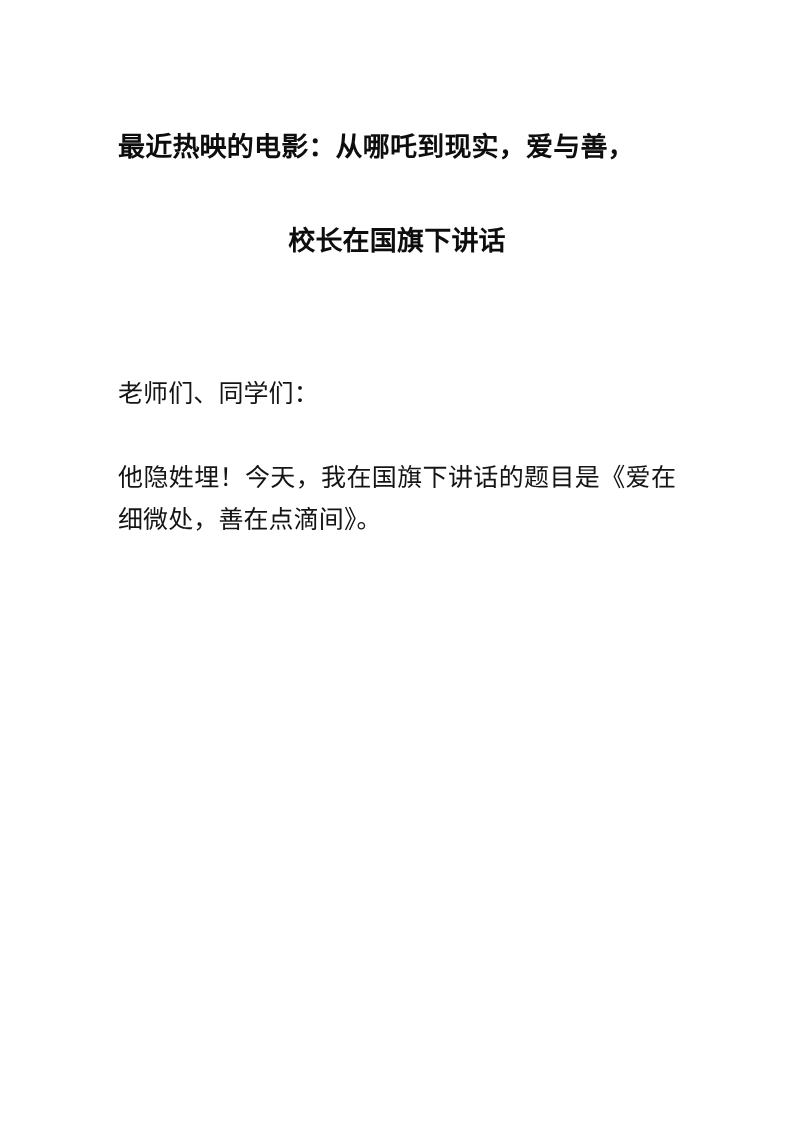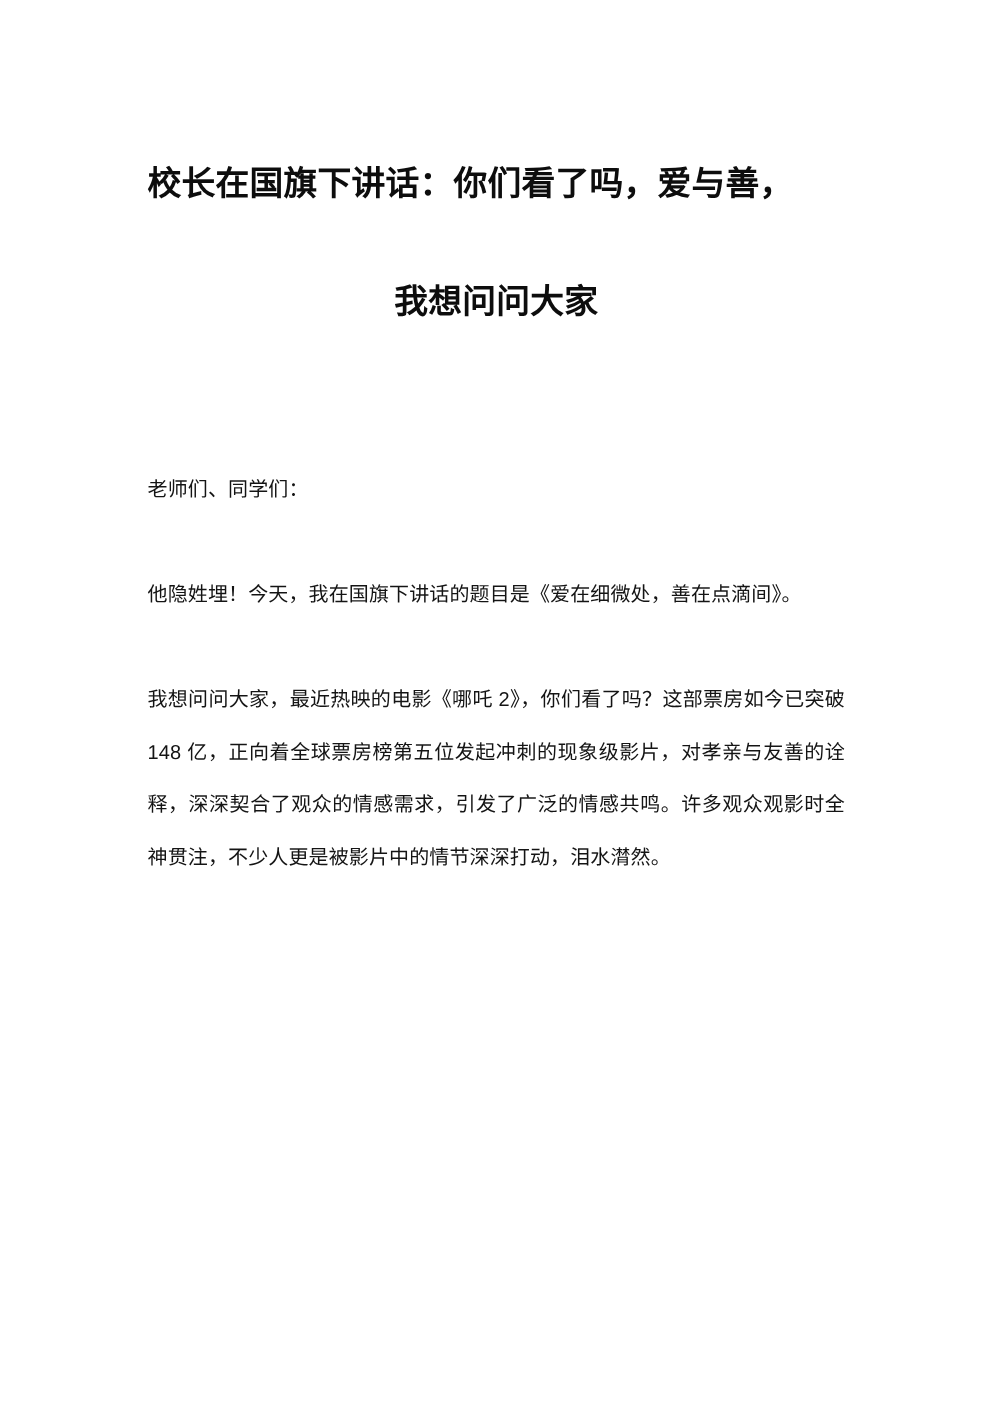--- a/index.html
+++ b/index.html
@@ -43,44 +43,43 @@
   }
   .title-line-2 {
     padding-top: 52px;
     text-align: center;
   }
   
   .paragraphs {
     padding-top: 110px;
   }
   .para {
-    font-size: 16px;
+    font-size: 25px;
     line-height: 42px;
     letter-spacing: 0.1px;
     text-align: justify;
     text-justify: inter-ideograph;
     color: #141414;
     margin: 0 0 42px 0;
     word-break: break-all;
   }
   .para:last-child {
     margin-bottom: 0;
   }
 </style>
 </head>
 <body>
 
 <div class="page">
   <div class="doc-body">
 
     <div class="doc-title">
-      <div class="title-line-1">校长在国旗下讲话：你们看了吗，爱与善，</div>
-      <div class="title-line-2">我想问问大家</div>
+      <div class="title-line-1">最近热映的电影：从哪吒到现实，爱与善，</div>
+      <div class="title-line-2">校长在国旗下讲话</div>
     </div>
 
     <div class="paragraphs">
       <p class="para">老师们、同学们：</p>
       <p class="para">他隐姓埋！今天，我在国旗下讲话的题目是《爱在细微处，善在点滴间》。</p>
-      <p class="para">我想问问大家，最近热映的电影《哪吒 2》，你们看了吗？这部票房如今已突破 148 亿，正向着全球票房榜第五位发起冲刺的现象级影片，对孝亲与友善的诠释，深深契合了观众的情感需求，引发了广泛的情感共鸣。许多观众观影时全神贯注，不少人更是被影片中的情节深深打动，泪水潸然。</p>
     </div>
 
   </div>
 </div>
 
 </body></html>

